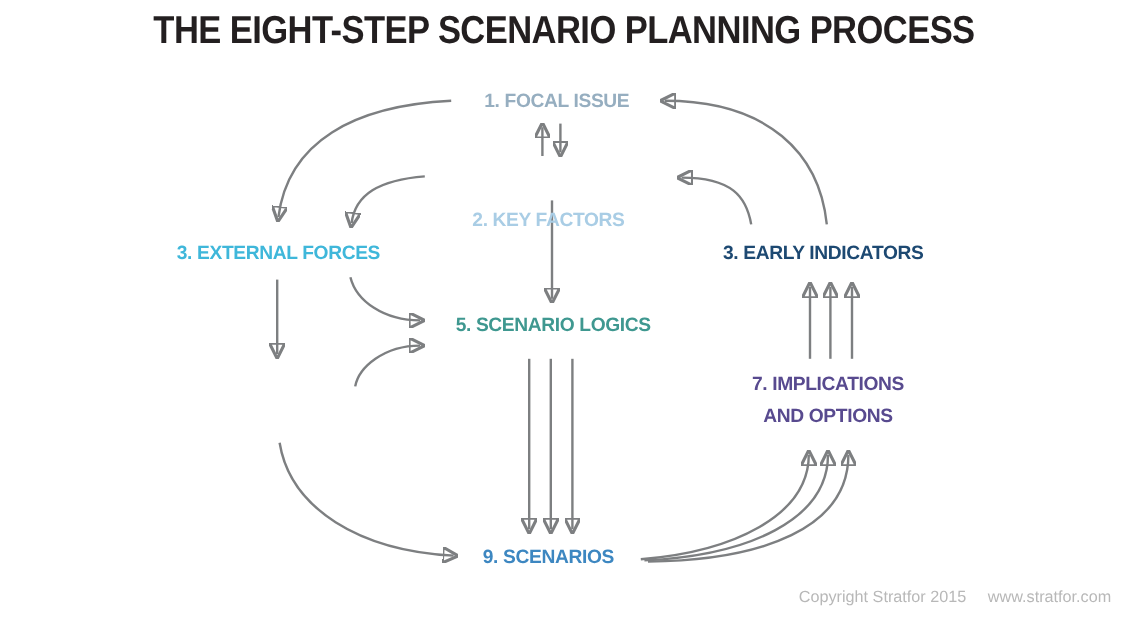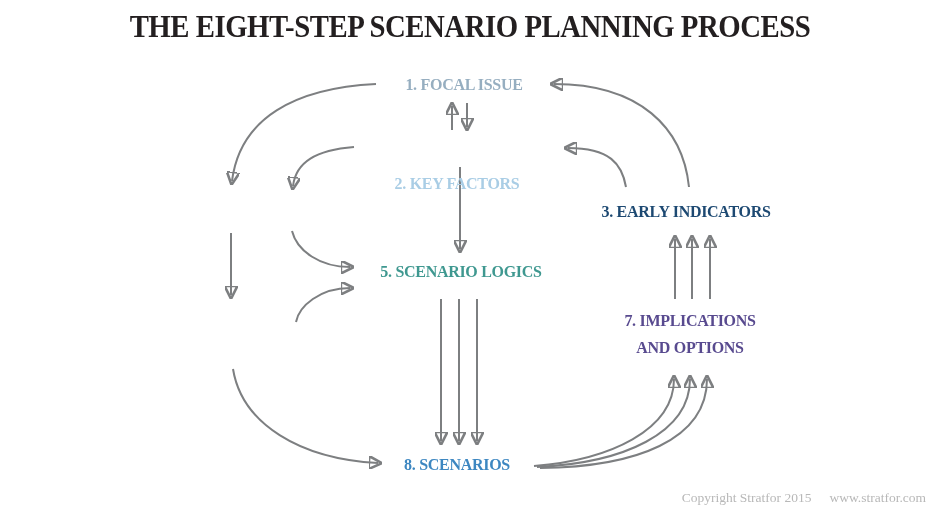--- a/index.html
+++ b/index.html
@@ -2,21 +2,21 @@
 <html style="--arrow: #7d7f81; --title: #231f20; --footer: #b8b8b8;"><head>
 <meta charset="utf-8">
 <style>
   html, body { margin: 0; padding: 0; background: #ffffff; }
   #canvas {
     position: relative;
     width: 940px;
     height: 515px;
     background: #ffffff;
     overflow: hidden;
-    font-family: Liberation Serif, serif;
+    font-family: Liberation Sans, sans-serif;
   }
   #arrow-layer {
     position: absolute;
     left: 0; top: 0;
     width: 940px; height: 515px;
   }
   #arrow-layer path, #arrow-layer line {
     fill: none;
     stroke: var(--arrow, #7d7f81);
     stroke-width: 2;
@@ -104,22 +104,23 @@
 
     <path d="M689 187 C 683 128, 640 84, 554 84" marker-end="url(#ah)"></path>
 
     <path d="M626 187 C 622 164, 610 148, 568 148" marker-end="url(#ah)"></path>
   </svg>
 
   <div class="page-title">THE EIGHT-STEP SCENARIO PLANNING PROCESS</div>
 
   <div class="step s1" style="color: rgb(150, 174, 192);">1. FOCAL ISSUE</div>
   <div class="step s2" style="color: rgb(169, 205, 229);">2. KEY FACTORS</div>
+  <div class="step s3" style="color: rgb(63, 183, 218);">3. EXTERNAL FORCES</div>
   <div class="step s5" style="color: rgb(63, 152, 144);">5. SCENARIO LOGICS</div>
-  <div class="step s6" style="color: rgb(61, 135, 193);">8. SCENARIOS</div>
+  <div class="step s6" style="color: rgb(61, 135, 193);">9. SCENARIOS</div>
   <div class="step s7" style="color: rgb(88, 74, 143);">7. IMPLICATIONS
 AND OPTIONS</div>
   <div class="step s8" style="color: rgb(29, 73, 114);">3. EARLY INDICATORS</div>
 
   <div class="footer">
     <span>Copyright Stratfor 2015</span><span class="site">www.stratfor.com</span>
   </div>
 
 </div>
 

